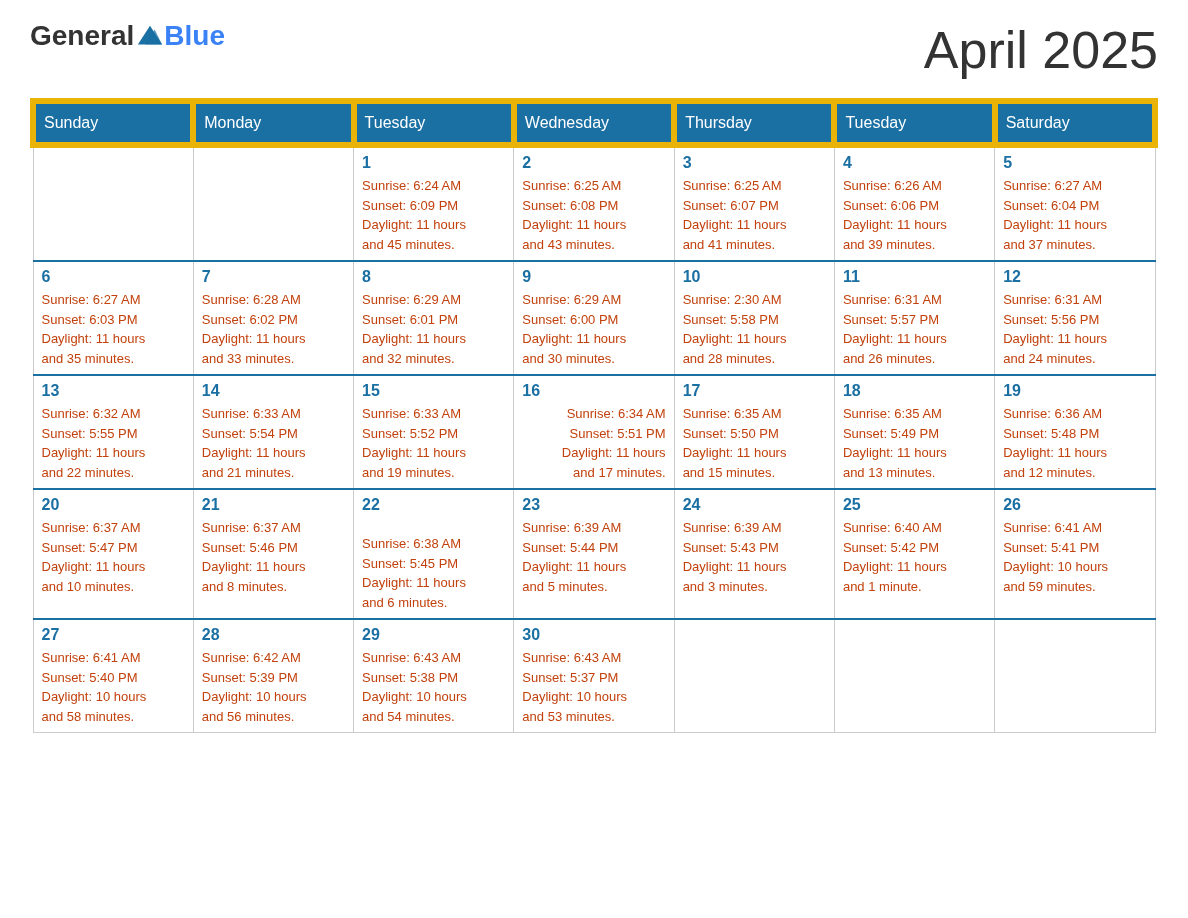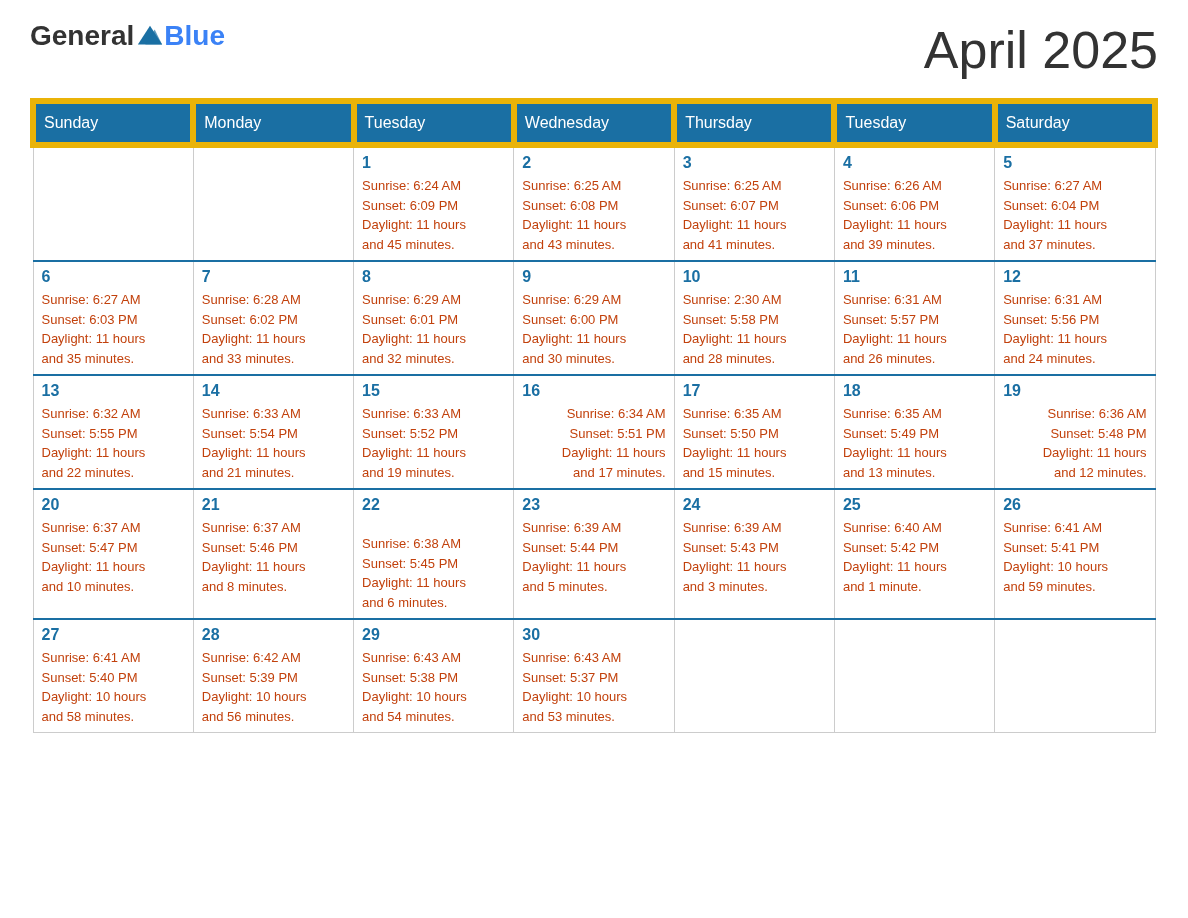--- a/index.html
+++ b/index.html
@@ -249,21 +249,21 @@
         </td>
         <td>
           <span class="day-num">18</span>
           <div class="day-info" style="white-space: pre-line;">Sunrise: 6:35 AM
 Sunset: 5:49 PM
 Daylight: 11 hours
 and 13 minutes.</div>
         </td>
         <td>
           <span class="day-num">19</span>
-          <div class="day-info" style="white-space: pre-line; text-align: right;">Sunrise: 6:36 AM
+          <div class="day-info" style="white-space: pre-line;">Sunrise: 6:36 AM
 Sunset: 5:48 PM
 Daylight: 11 hours
 and 12 minutes.</div>
         </td>
       </tr>
       <tr class="row-divider">
         <td>
           <span class="day-num">20</span>
           <div class="day-info" style="white-space: pre-line;">Sunrise: 6:37 AM
 Sunset: 5:47 PM

